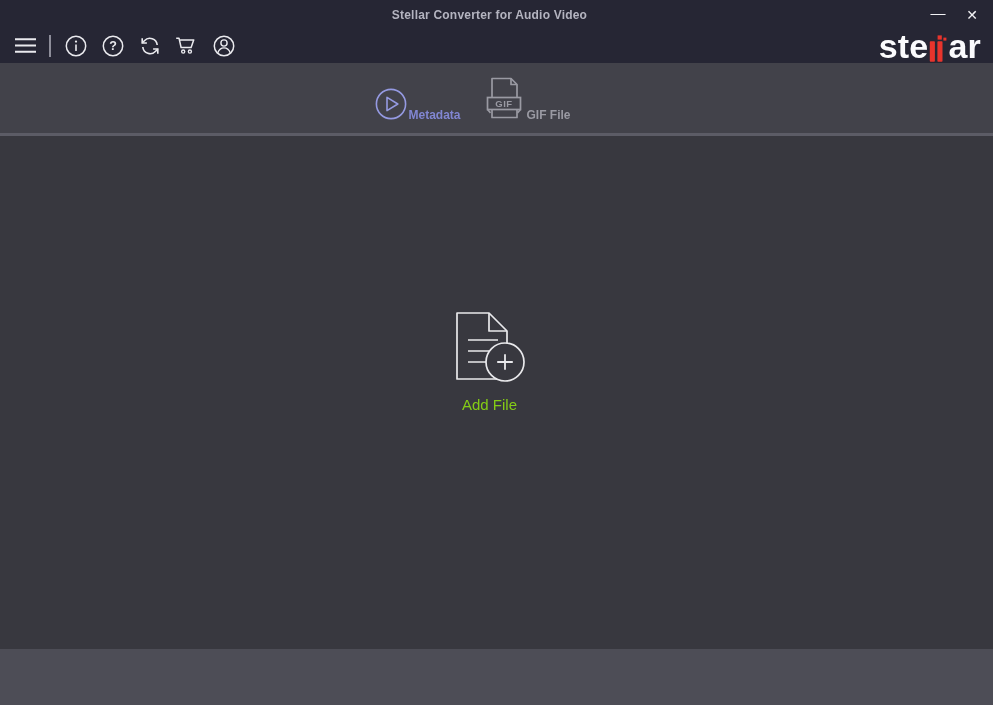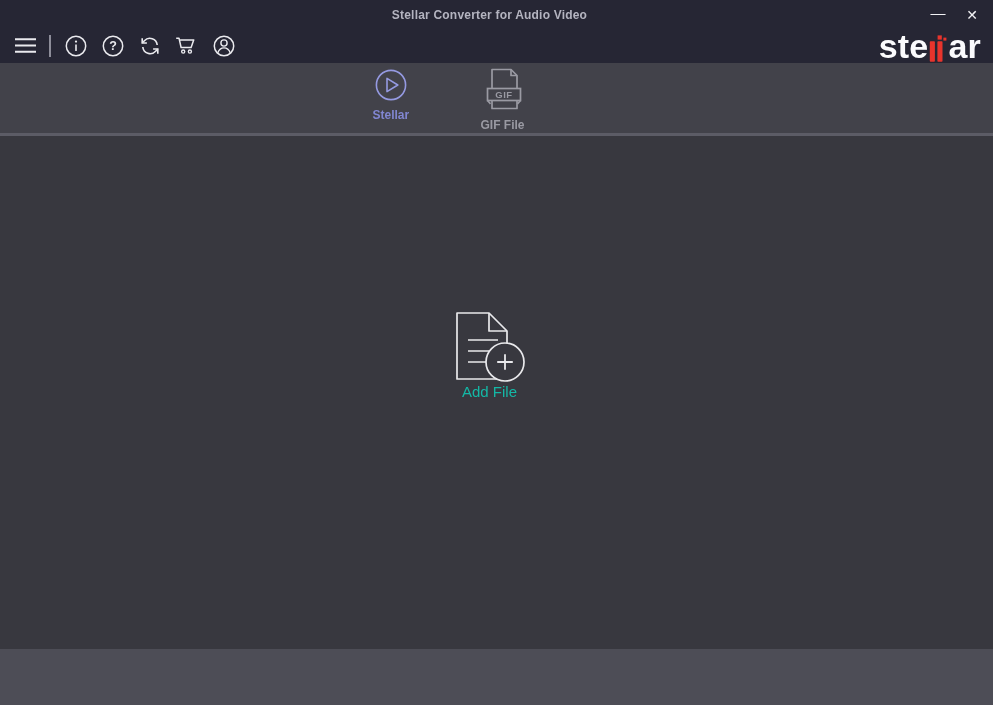--- a/index.html
+++ b/index.html
@@ -36,33 +36,33 @@
   .logo{margin-left:auto;display:flex;align-items:flex-end;user-select:none;}
   .logo-text{color:#fbfbfd;font-size:34px;font-weight:600;line-height:1;letter-spacing:.2px;}
   .logo-ll{margin:0 1px;display:block;}
   
   .tabbar{
     height:73px;background:#42424a;border-bottom:3px solid #5c5c66;
     display:flex;justify-content:center;align-items:center;flex:0 0 auto;
   }
   .tabs{display:flex;position:relative;left:-16px;}
   .tab{
-    width:108px;display:flex;flex-direction:column;align-items:flex-start;
+    width:108px;display:flex;flex-direction:row;align-items:flex-end;
     background:transparent;border:none;padding:2px 0 0 0;cursor:default;
   }
   .tab-label{font-size:12px;font-weight:bold;margin-top:5px;font-family:"Liberation Sans",sans-serif;}
   .tab.inactive .tab-label{color:#9a9aa3;}
   .tab.active .tab-label{color:#8186d2;}
   
   .main{flex:1 1 auto;background:#38383f;display:flex;flex-direction:column;align-items:center;}
   .addfile{
     margin-top:173px;background:transparent;border:none;padding:0;cursor:pointer;
     display:flex;flex-direction:column;align-items:center;position:relative;left:-7px;
   }
-  .addfile-label{font-size:15px;color:#14b8a6;font-family:"Liberation Sans",sans-serif;}
+  .addfile-label{margin-top:13px;font-size:15px;color:#84cc16;font-family:"Liberation Sans",sans-serif;}
   
   .footer{height:56px;background:#4d4d56;flex:0 0 auto;}
 </style>
 </head>
 <body>
 
 <div class="window">
 
   <div class="header">
     <div class="titlebar">
@@ -130,21 +130,21 @@
   </div>
 
   <div class="tabbar">
     <div class="tabs">
 
       <button class="tab active">
         <svg width="36" height="36" viewBox="0 0 36 36">
           <circle cx="18" cy="18" r="14.6" stroke="#959ae2" stroke-width="1.6" fill="none"></circle>
           <path d="M14 11.4 24.8 18 14 24.6 Z" stroke="#959ae2" stroke-width="1.6" fill="none" stroke-linejoin="round"></path>
         </svg>
-        <span class="tab-label">Stellar</span>
+        <span class="tab-label">Metadata</span>
       </button>
 
       <button class="tab inactive">
         <svg width="46" height="46" viewBox="0 0 46 46">
           <path d="M11 2.5h19l6 6v33H11Z" stroke="#9a9aa3" stroke-width="1.7" fill="none" stroke-linejoin="round"></path>
           <path d="M30 2.5v6h6" stroke="#9a9aa3" stroke-width="1.7" fill="none" stroke-linejoin="round"></path>
           <path d="M6.5 33.5l3 3.4M39.5 33.5l-3 3.4" stroke="#9a9aa3" stroke-width="1.6" fill="none"></path>
           <rect x="6.5" y="21.5" width="33" height="12" fill="#42424a" stroke="#9a9aa3" stroke-width="1.7"></rect>
           <text x="23" y="30.6" text-anchor="middle" font-size="9.5" font-weight="bold" letter-spacing="0.5" font-family="Liberation Sans, sans-serif" fill="#9a9aa3">GIF</text>
         </svg>

